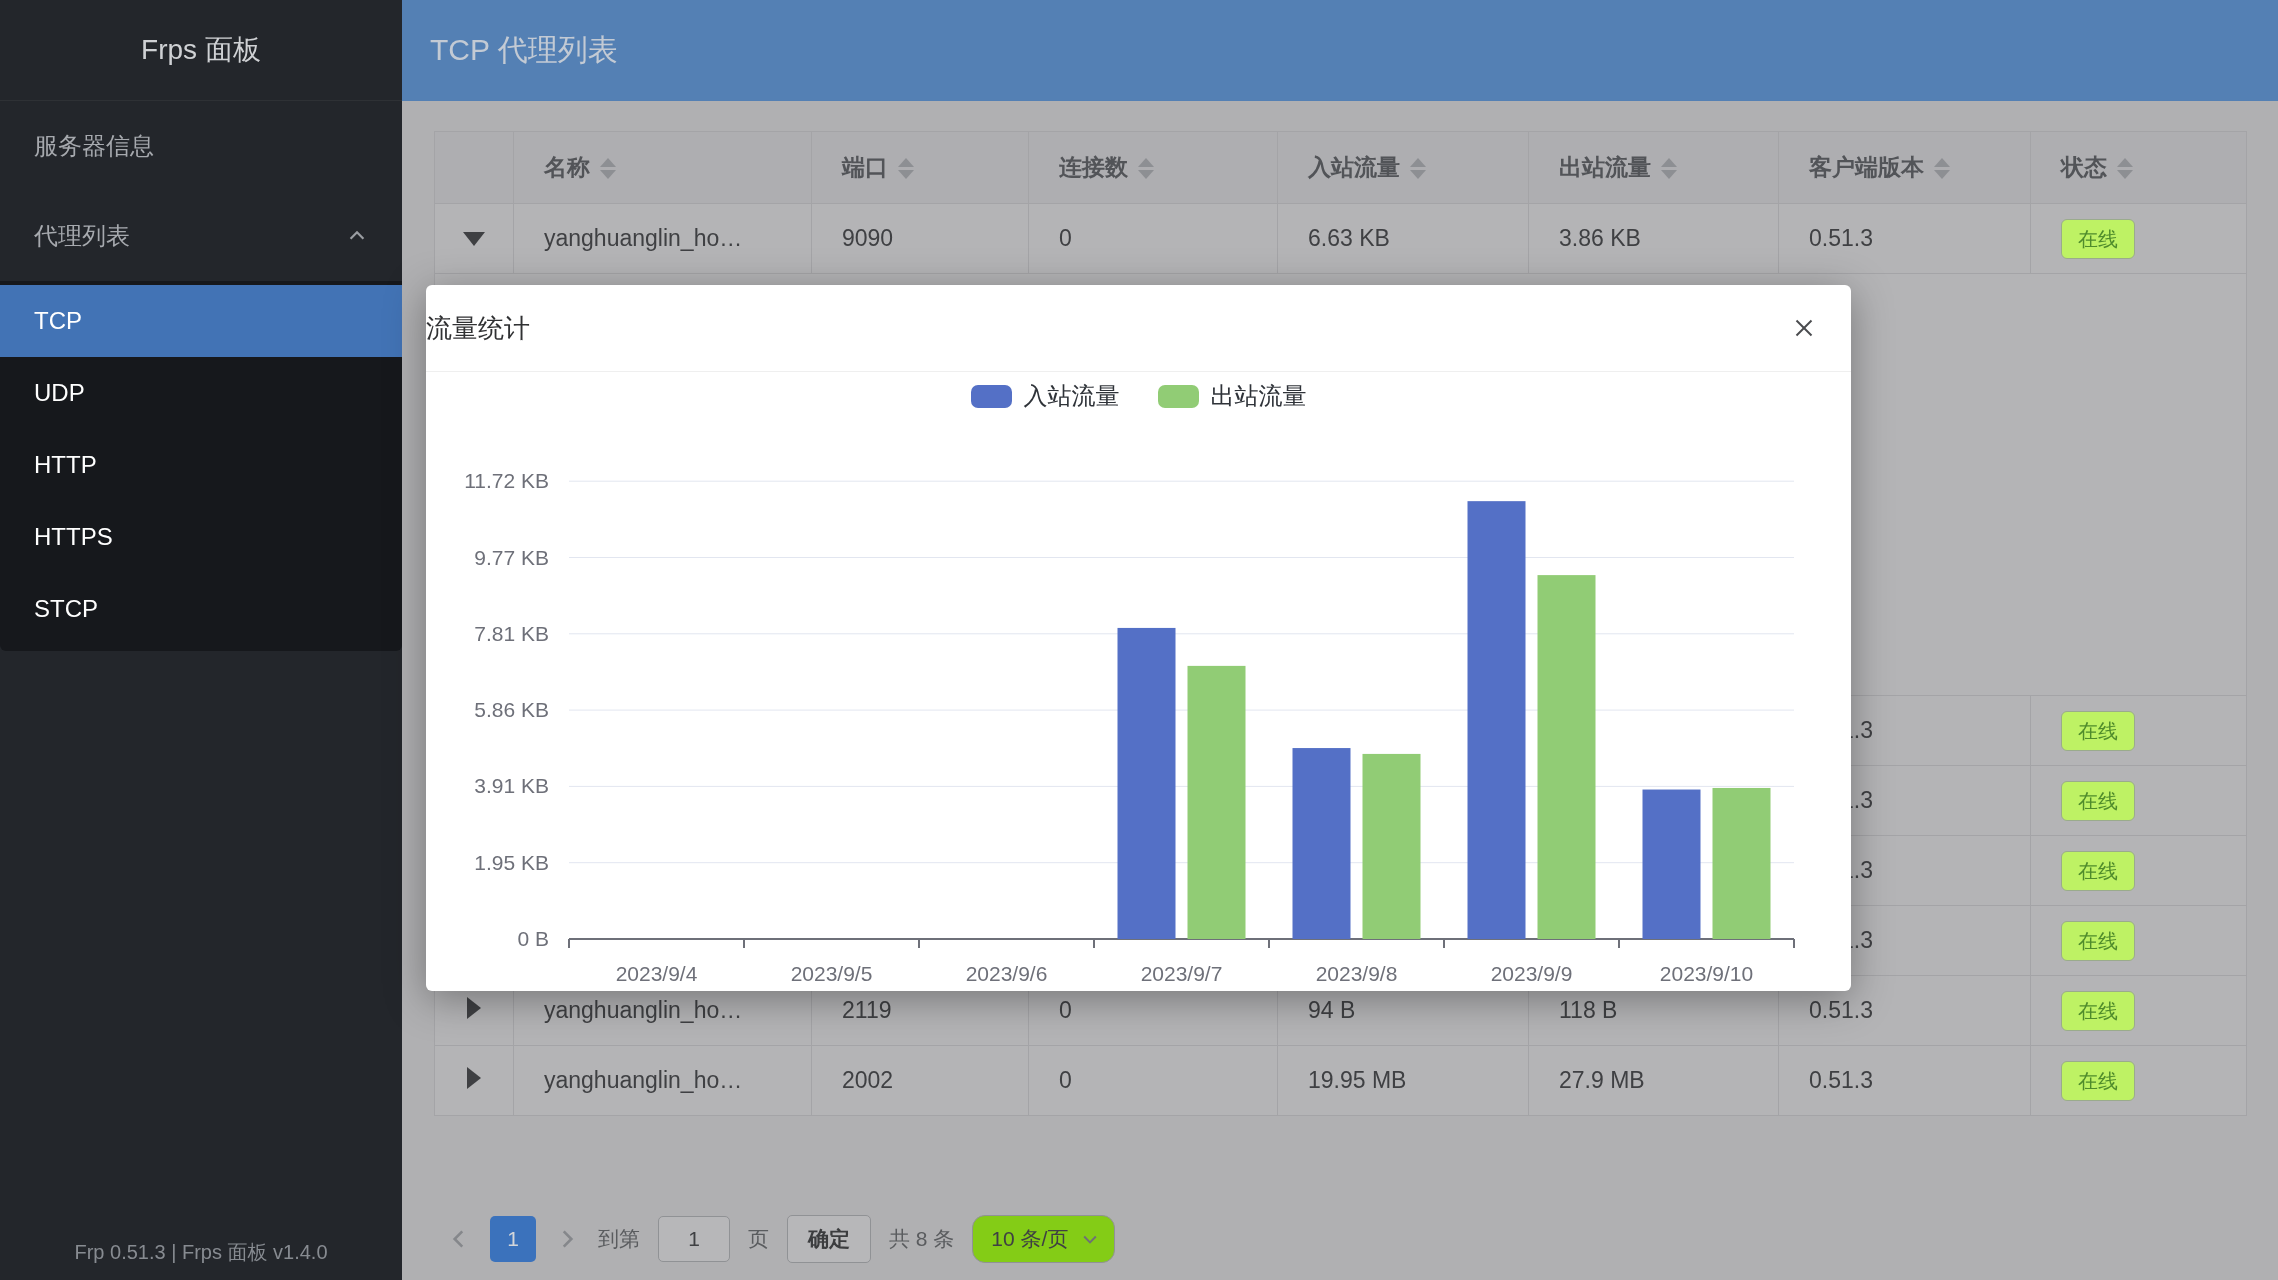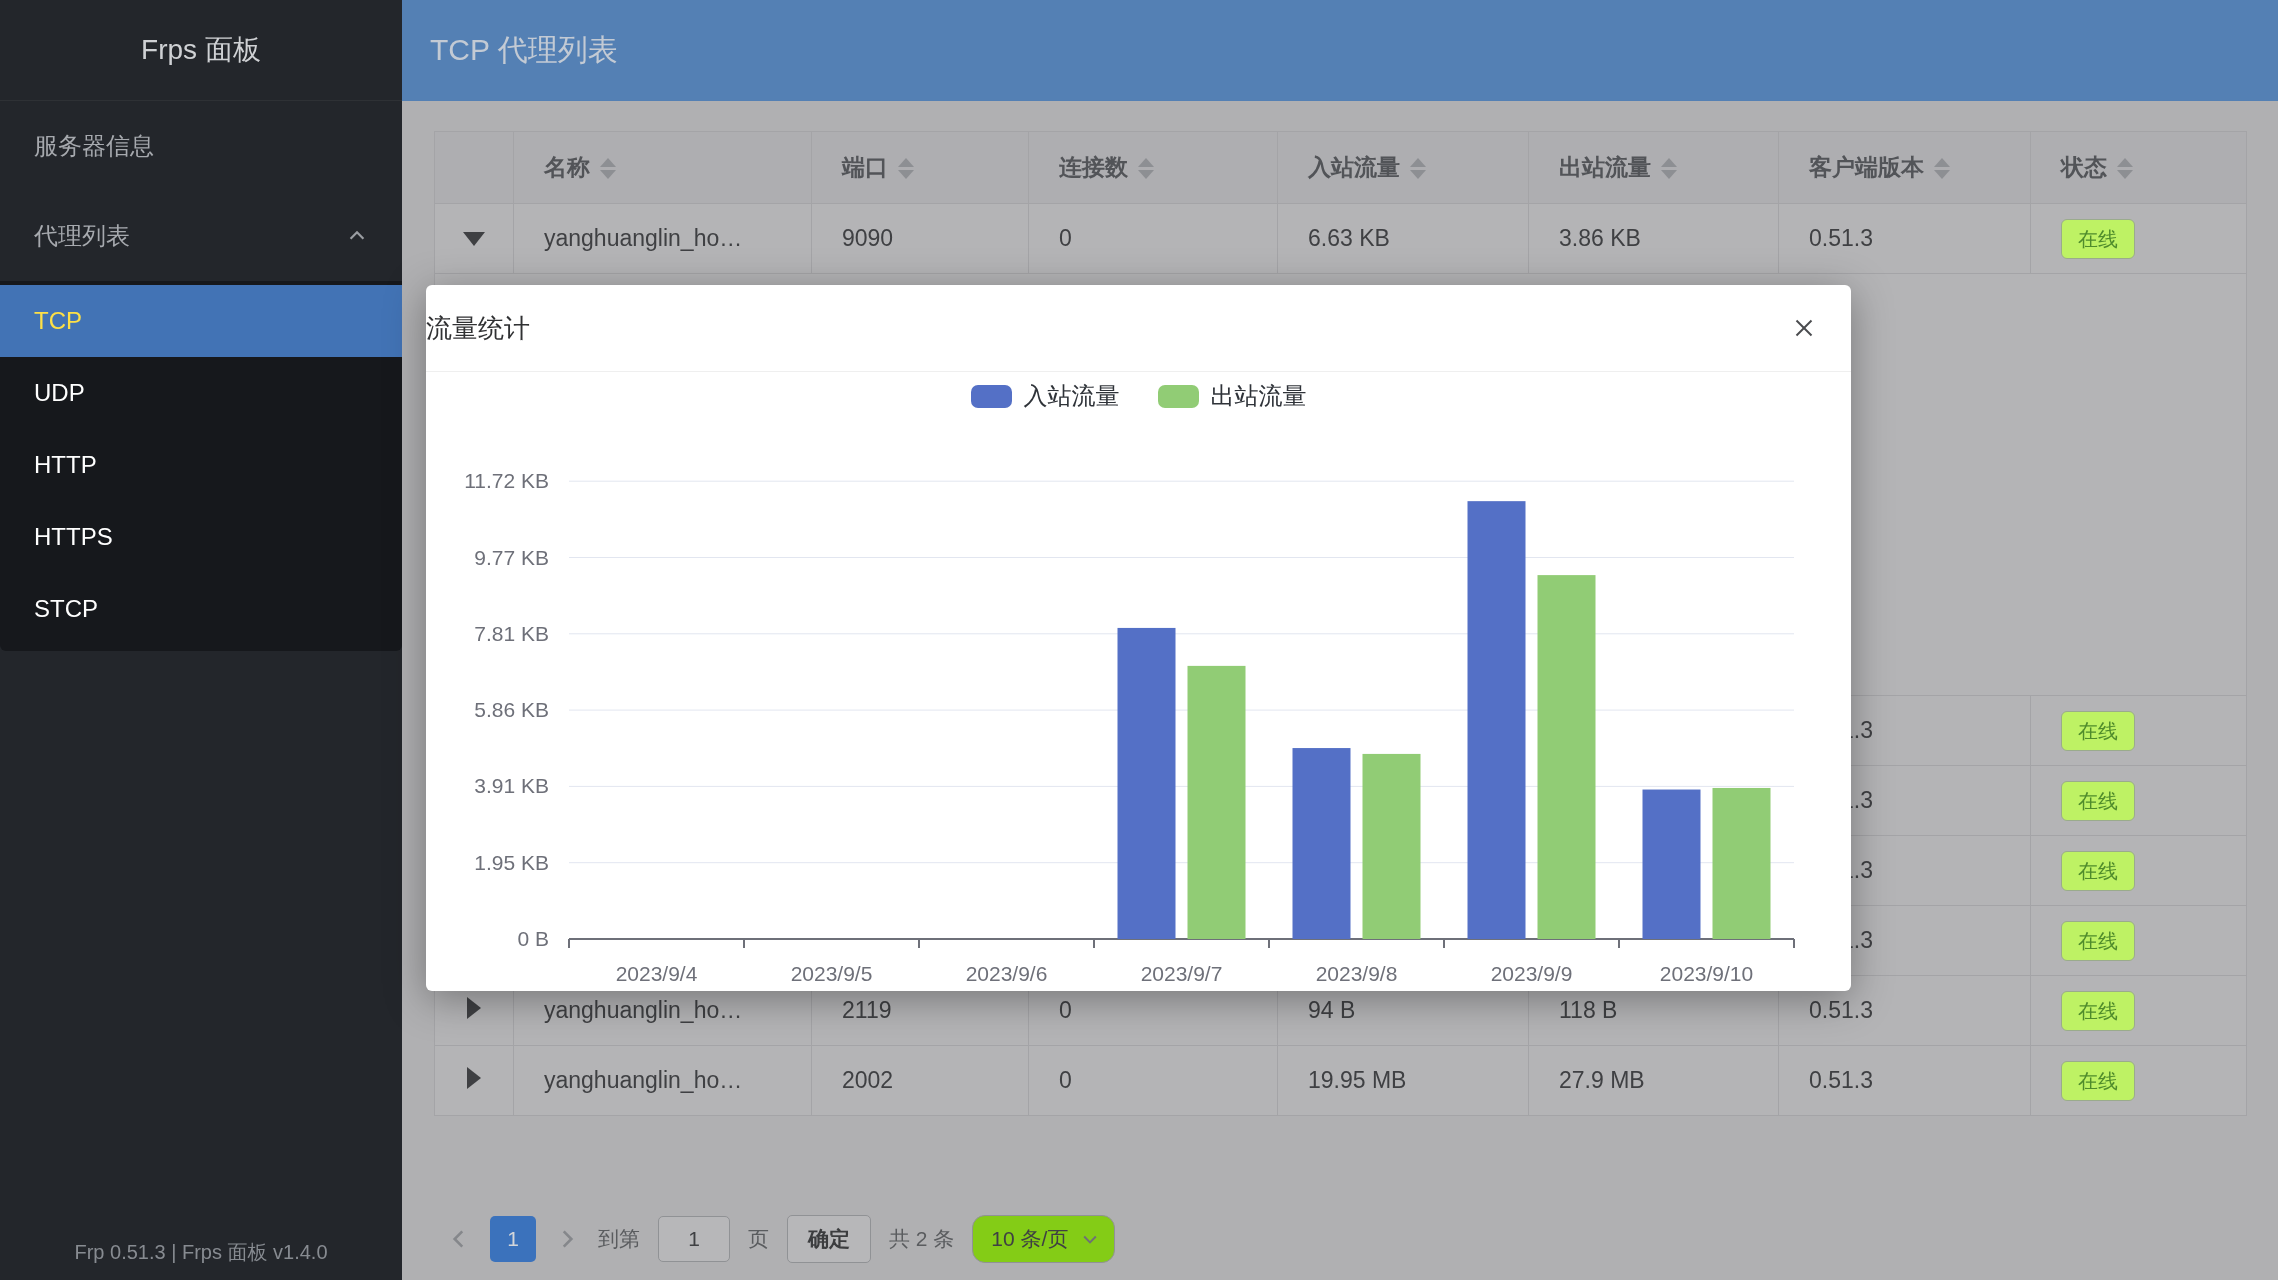--- a/index.html
+++ b/index.html
@@ -9,21 +9,21 @@
 
   
   #sidebar { position:absolute; left:0; top:0; width:402px; height:1280px; background:#23262b; z-index:20; }
   .sb-title { height:101px; display:flex; align-items:center; justify-content:center;
               color:#cfd1d4; font-size:28px; border-bottom:1px solid rgba(255,255,255,0.05); }
   .mi { height:90px; display:flex; align-items:center; padding:0 34px; color:#a6a9ae;
         font-size:24px; cursor:pointer; justify-content:space-between; }
   .submenu { background:#16181c; padding:4px 0 6px 0; border-radius:0 0 6px 6px; }
   .smi { height:72px; display:flex; align-items:center; padding:0 34px; color:#ffffff;
          font-size:24px; cursor:pointer; }
-  .smi.sel { background:#4273b5; color:#fde047; }
+  .smi.sel { background:#4273b5; color:#ffffff; }
   .chev { width:22px; height:22px; color:#9a9da2; }
   .sb-footer { position:absolute; bottom:0; left:0; width:100%; height:56px; display:flex;
                align-items:center; justify-content:center; color:#878b91; font-size:20px; }
 
   
   #pageheader { position:absolute; left:402px; top:0; width:1876px; height:101px;
                 background:#5480b4; display:flex; align-items:center; padding-left:28px; }
   #pageheader h1 { color:#c3cad4; font-size:30px; font-weight:normal; }
 
   
@@ -238,21 +238,21 @@
         <polyline points="15,5 8,12 15,19"></polyline>
       </svg>
     <div class="pg-num">1</div>
     <svg class="pg-nav" viewBox="0 0 24 24" fill="none" stroke="currentColor" stroke-width="2.4">
         <polyline points="9,5 16,12 9,19"></polyline>
       </svg>
     <span>到第</span>
     <input class="pg-input" value="1" style="">
     <span>页</span>
     <button class="pg-btn">确定</button>
-    <span>共 2 条</span>
+    <span>共 8 条</span>
     <div class="pg-select">
       <span>10 条/页</span>
       <svg class="chevd" viewBox="0 0 24 24" fill="none" stroke="currentColor" stroke-width="2.4">
           <polyline points="5,9 12,16 19,9"></polyline>
         </svg>
     </div>
   </div>
 
   <div id="modal">
     <div class="m-head">

